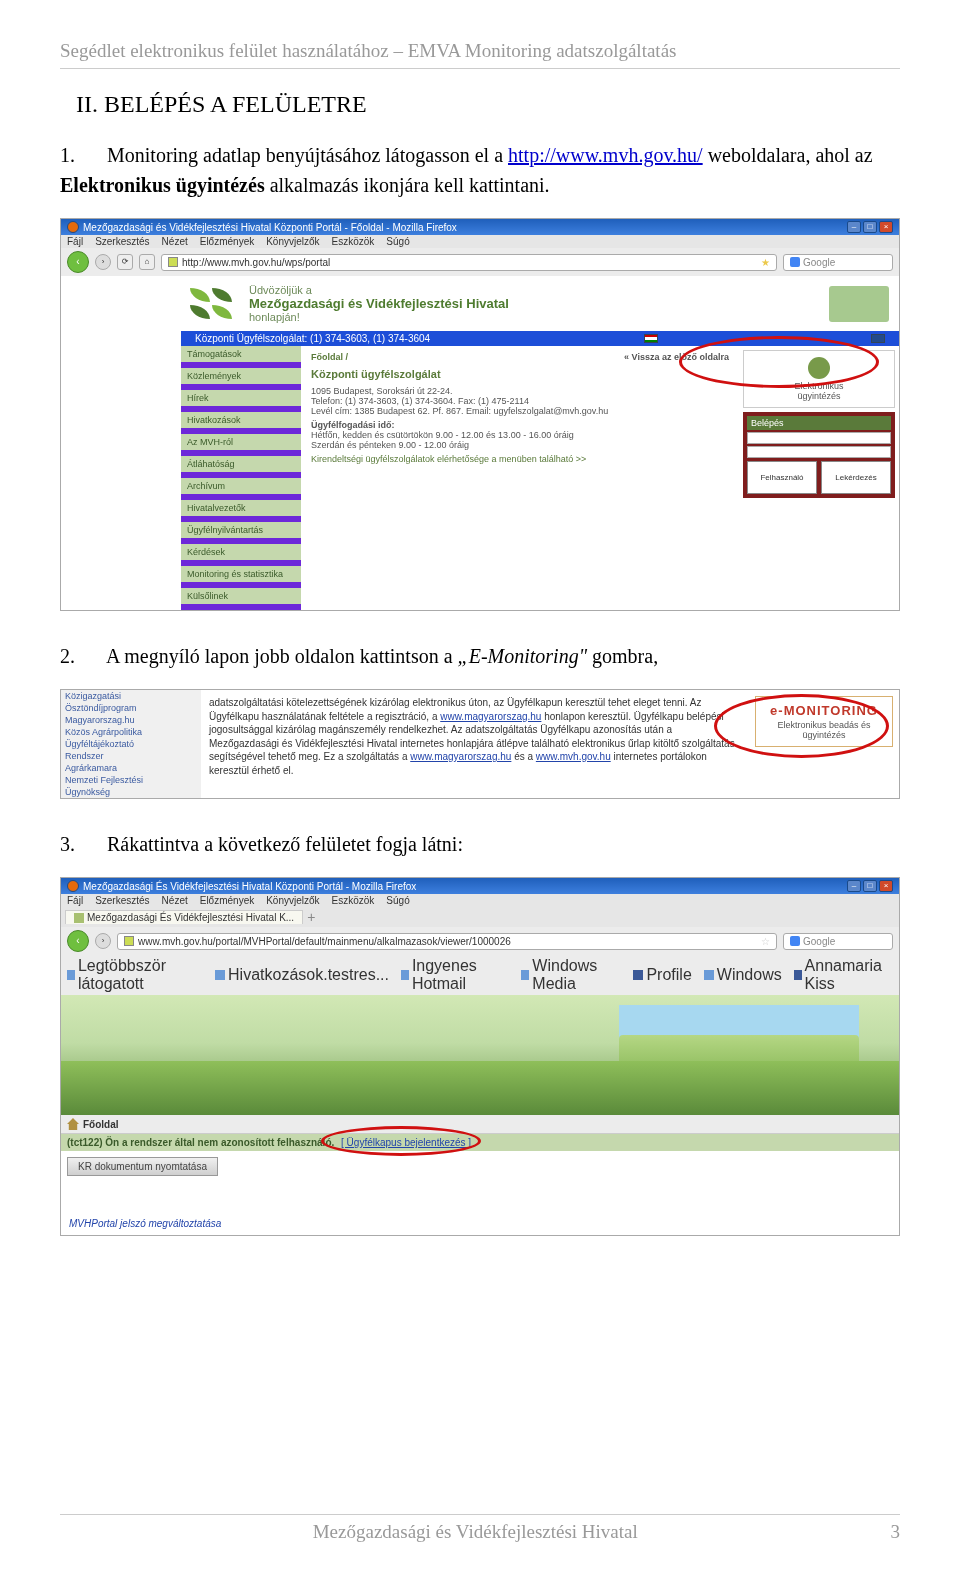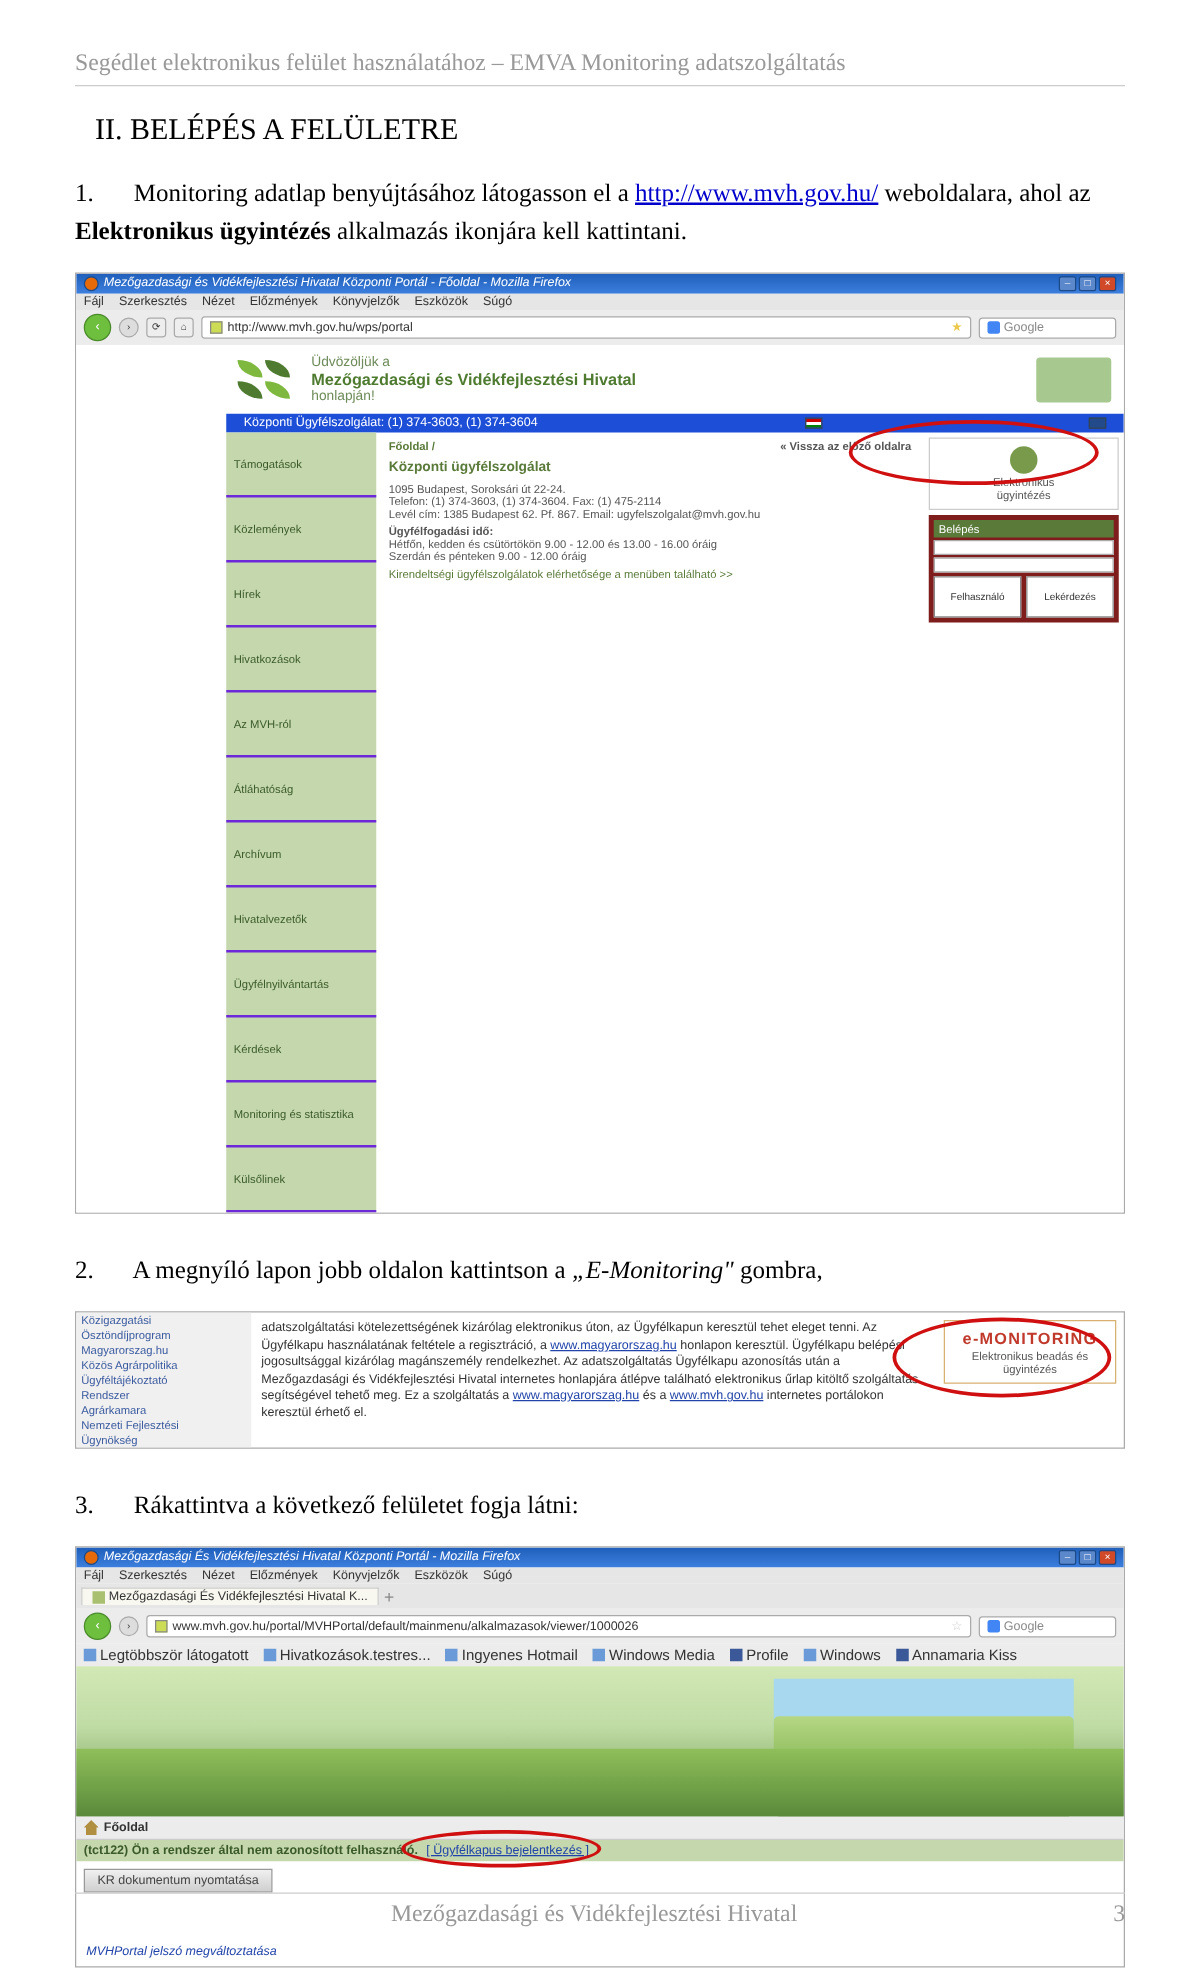--- a/index.html
+++ b/index.html
@@ -47,24 +47,23 @@
     color: #333;
     background: #fff;
     overflow: hidden;
   }
   
   .ff-titlebar {
     background: linear-gradient(#1f5fbb, #3d7fde);
     color: #fff;
     padding: 2px 6px;
     display: flex;
-    align-items: flex-start;
+    align-items: flex-end;
     gap: 4px;
     font-size: 10px;
-    font-style: italic;
   }
   .ff-titlebar .ff-icon {
     width: 12px; height: 12px;
     background: #e66a0a;
     border-radius: 50%;
     border: 1px solid #1a4a8a;
     display: inline-block;
   }
   .win-ctrls { margin-left: auto; display: flex; gap: 2px; }
   .win-btn {
@@ -173,22 +172,22 @@
   .portal-main {
     display: flex;
     min-height: 150px;
   }
   .left-nav {
     width: 120px;
     background: #c5d8ad;
     font-size: 9px;
   }
   .left-nav div {
-    padding: 20px 6px;
-    border-bottom: 2px solid #6d28d9;
+    padding: 3px 6px;
+    border-bottom: 6px solid #6d28d9;
     color: #3a5a2a;
   }
   .center-col {
     flex: 1;
     padding: 6px 10px;
     font-size: 9px;
     color: #555;
   }
   .center-col .breadcrumb { font-weight:bold; color:#5a7a3a; margin-bottom:6px; display:flex;}
   .center-col h4 { color:#5a7a3a; font-size:11px; margin:6px 0;}
@@ -258,21 +257,21 @@
   }
   .emon-title {color:#c0392b;font-weight:bold;font-size:13px;letter-spacing:1px;}
   .emon-sub {font-size:9px;color:#555;margin-top:2px;}
 
   
   .tabstrip{background:#e6e6e6;padding:2px 4px;display:flex;align-items:center;gap:4px;}
   .tabstrip .tab{background:#f8f8f0;border:1px solid #ccc;border-bottom:none;padding:1px 8px;font-size:10px;display:flex;align-items:center;gap:3px;}
   .tabstrip .plus{font-size:14px;color:#888;}
   .fav-icon{width:10px;height:10px;background:#a8c070;display:inline-block;}
 
-  .bookmark-bar{background:#ececec;padding:2px 6px;display:flex;gap:12px;font-size:12px;color:#333;}
+  .bookmark-bar{background:#ececec;padding:2px 6px;display:flex;gap:12px;font-size:16px;color:#333;}
   .bookmark-bar .bk{display:flex;align-items:center;gap:3px;}
   .bk-icon{width:10px;height:10px;background:#6a9bd8;display:inline-block;}
 
   .banner3 {
     height: 120px;
     background: linear-gradient(#d2e8b5 0%, #c0dca5 40%, #6a954a 100%);
     display:flex;
     position:relative;
   }
   .banner3 .grass{position:absolute;bottom:0;left:0;right:0;height:54px;background:linear-gradient(#8fbf5a,#5a8a3a);}

